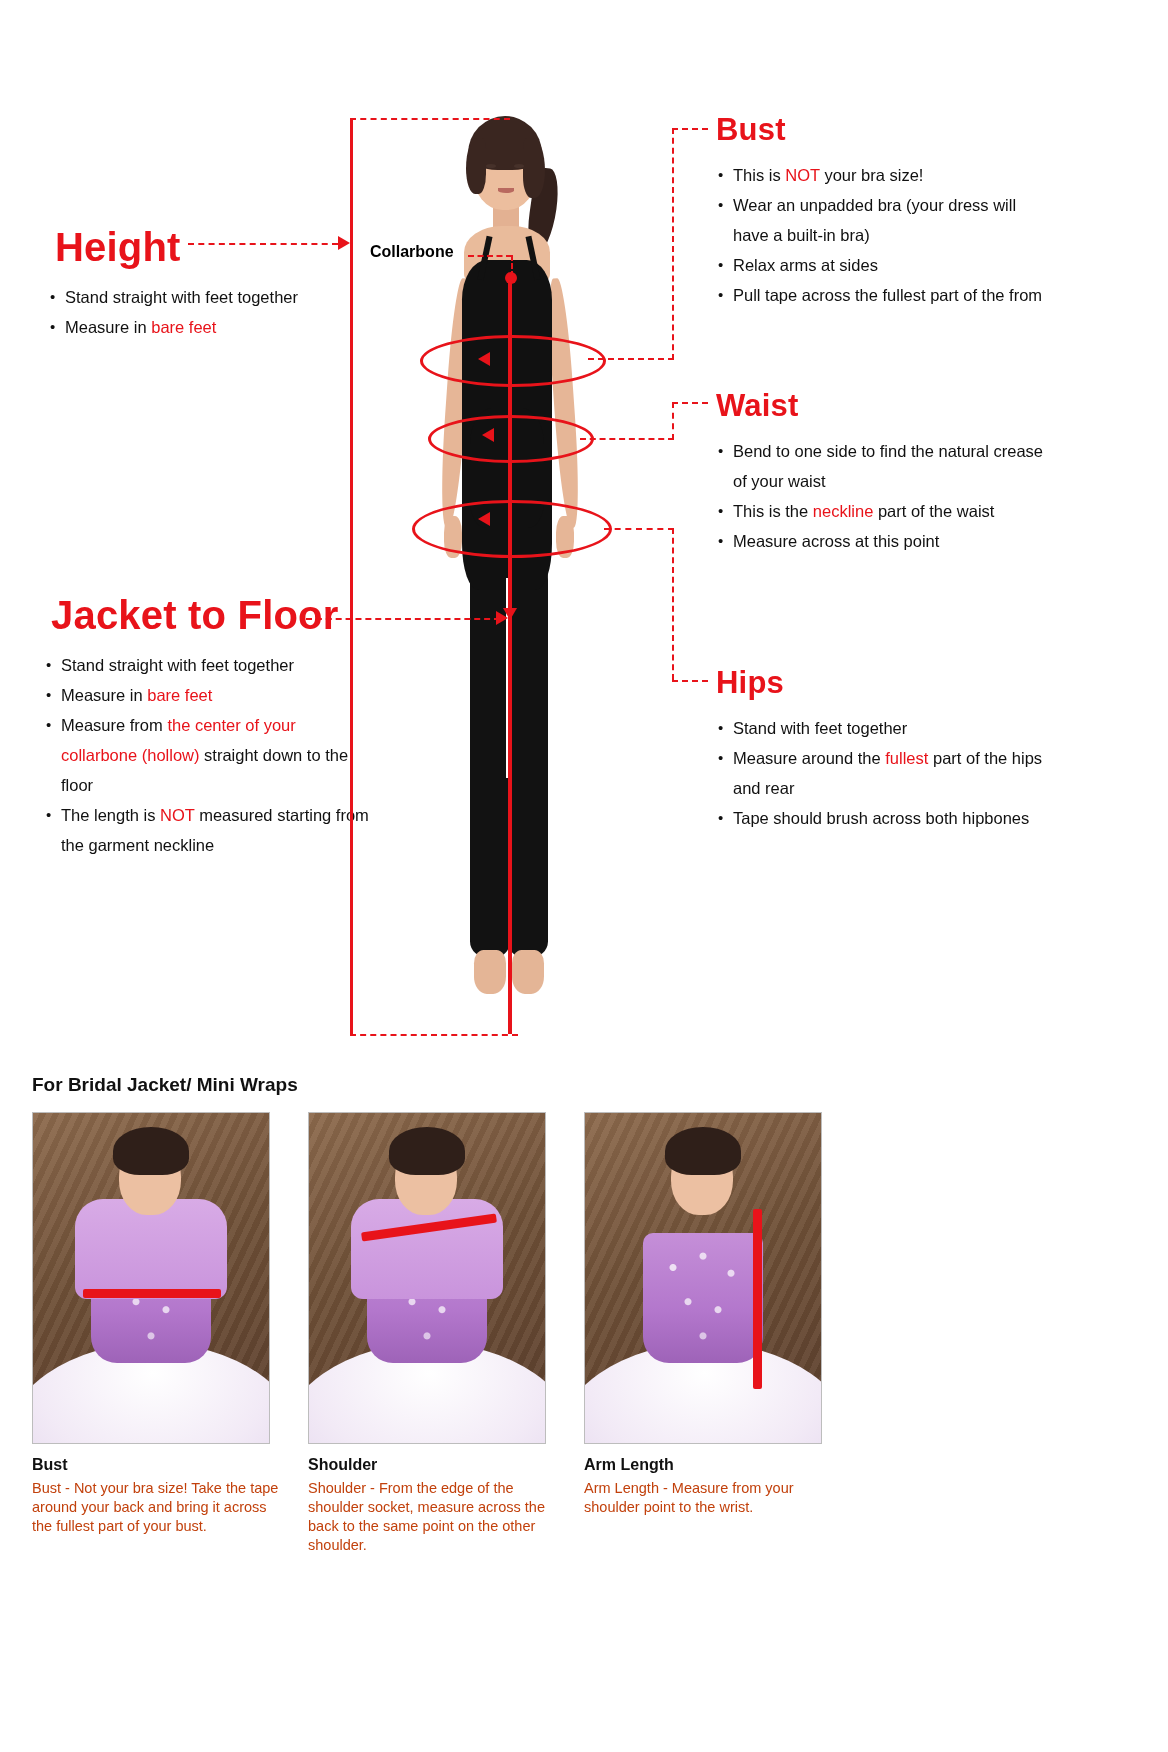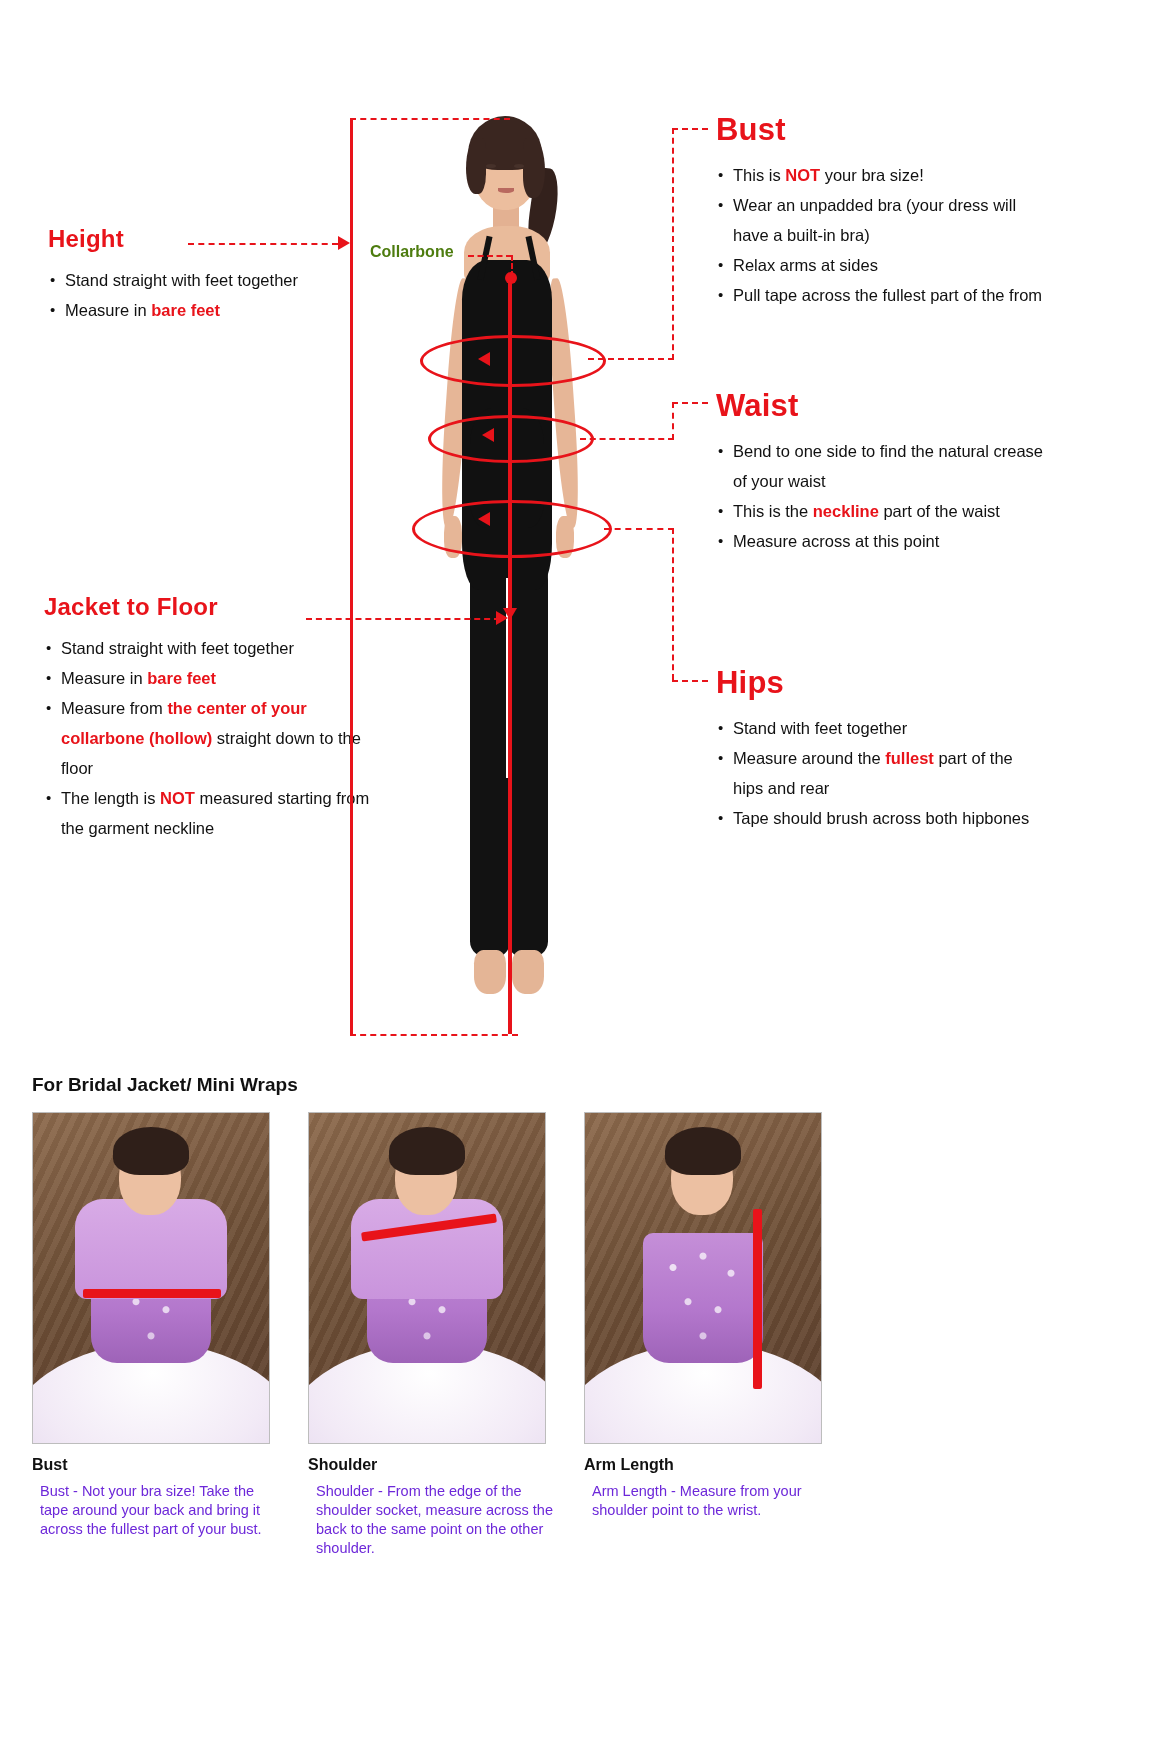--- a/index.html
+++ b/index.html
@@ -232,21 +232,21 @@
   .arrow-down {
     border-left: 7px solid transparent;
     border-right: 7px solid transparent;
     border-top: 12px solid #e8131a;
   }
 
   .collarbone-label {
     position: absolute;
     left: 370px; top: 243px;
     font-size: 16px;
-    color: #4d7c0f;
+    color: #000000;
     font-weight: 700;
     z-index: 9;
     white-space: nowrap;
   }
 
   
   .callout { position: absolute; }
   .callout h2 {
     margin: 0 0 12px 0;
     color: #e8131a;
@@ -266,29 +266,29 @@
     line-height: 30px;
     color: #111;
   }
   .callout li::before {
     content: "\2022";
     position: absolute;
     left: 2px; top: 0;
     color: #111;
     font-size: 15px;
   }
-  .hl { color: #e8131a; font-weight: 700; }
+  .hl { color: #e8131a; font-weight: 400; }
 
   .c-height { left: 48px; top: 225px; width: 310px; }
   .c-bust { left: 716px; top: 112px; width: 330px; }
   .c-waist { left: 716px; top: 388px; width: 330px; }
   .c-hollow { left: 44px; top: 593px; width: 330px; }
   .c-hips { left: 716px; top: 665px; width: 330px; }
 
-  .c-height h2, .c-hollow h2 { font-size: 24px; }
+  .c-height h2, .c-hollow h2 { font-size: 40px; margin-left: 7px; }
 
   
   .bottom {
     position: absolute;
     left: 0; top: 1062px;
     width: 1168px;
   }
   .section-title {
     position: absolute;
     left: 32px; top: 12px;
@@ -376,24 +376,24 @@
     left: 110px; top: 92px; width: 9px; height: 132px;
     transform: rotate(14deg);
   }
   .card h3 {
     margin: 12px 0 5px 0;
     font-size: 16px;
     font-weight: 700;
     color: #111;
   }
   .card p {
-    margin: 8px;
+    margin: 0;
     font-size: 14.5px;
     line-height: 19px;
-    color: #6d28d9;
+    color: #c2410c;
   }
 </style>
 </head>
 <body>
 
 <div class="page">
 
   <div class="diagram">
 
     <div class="figure">

